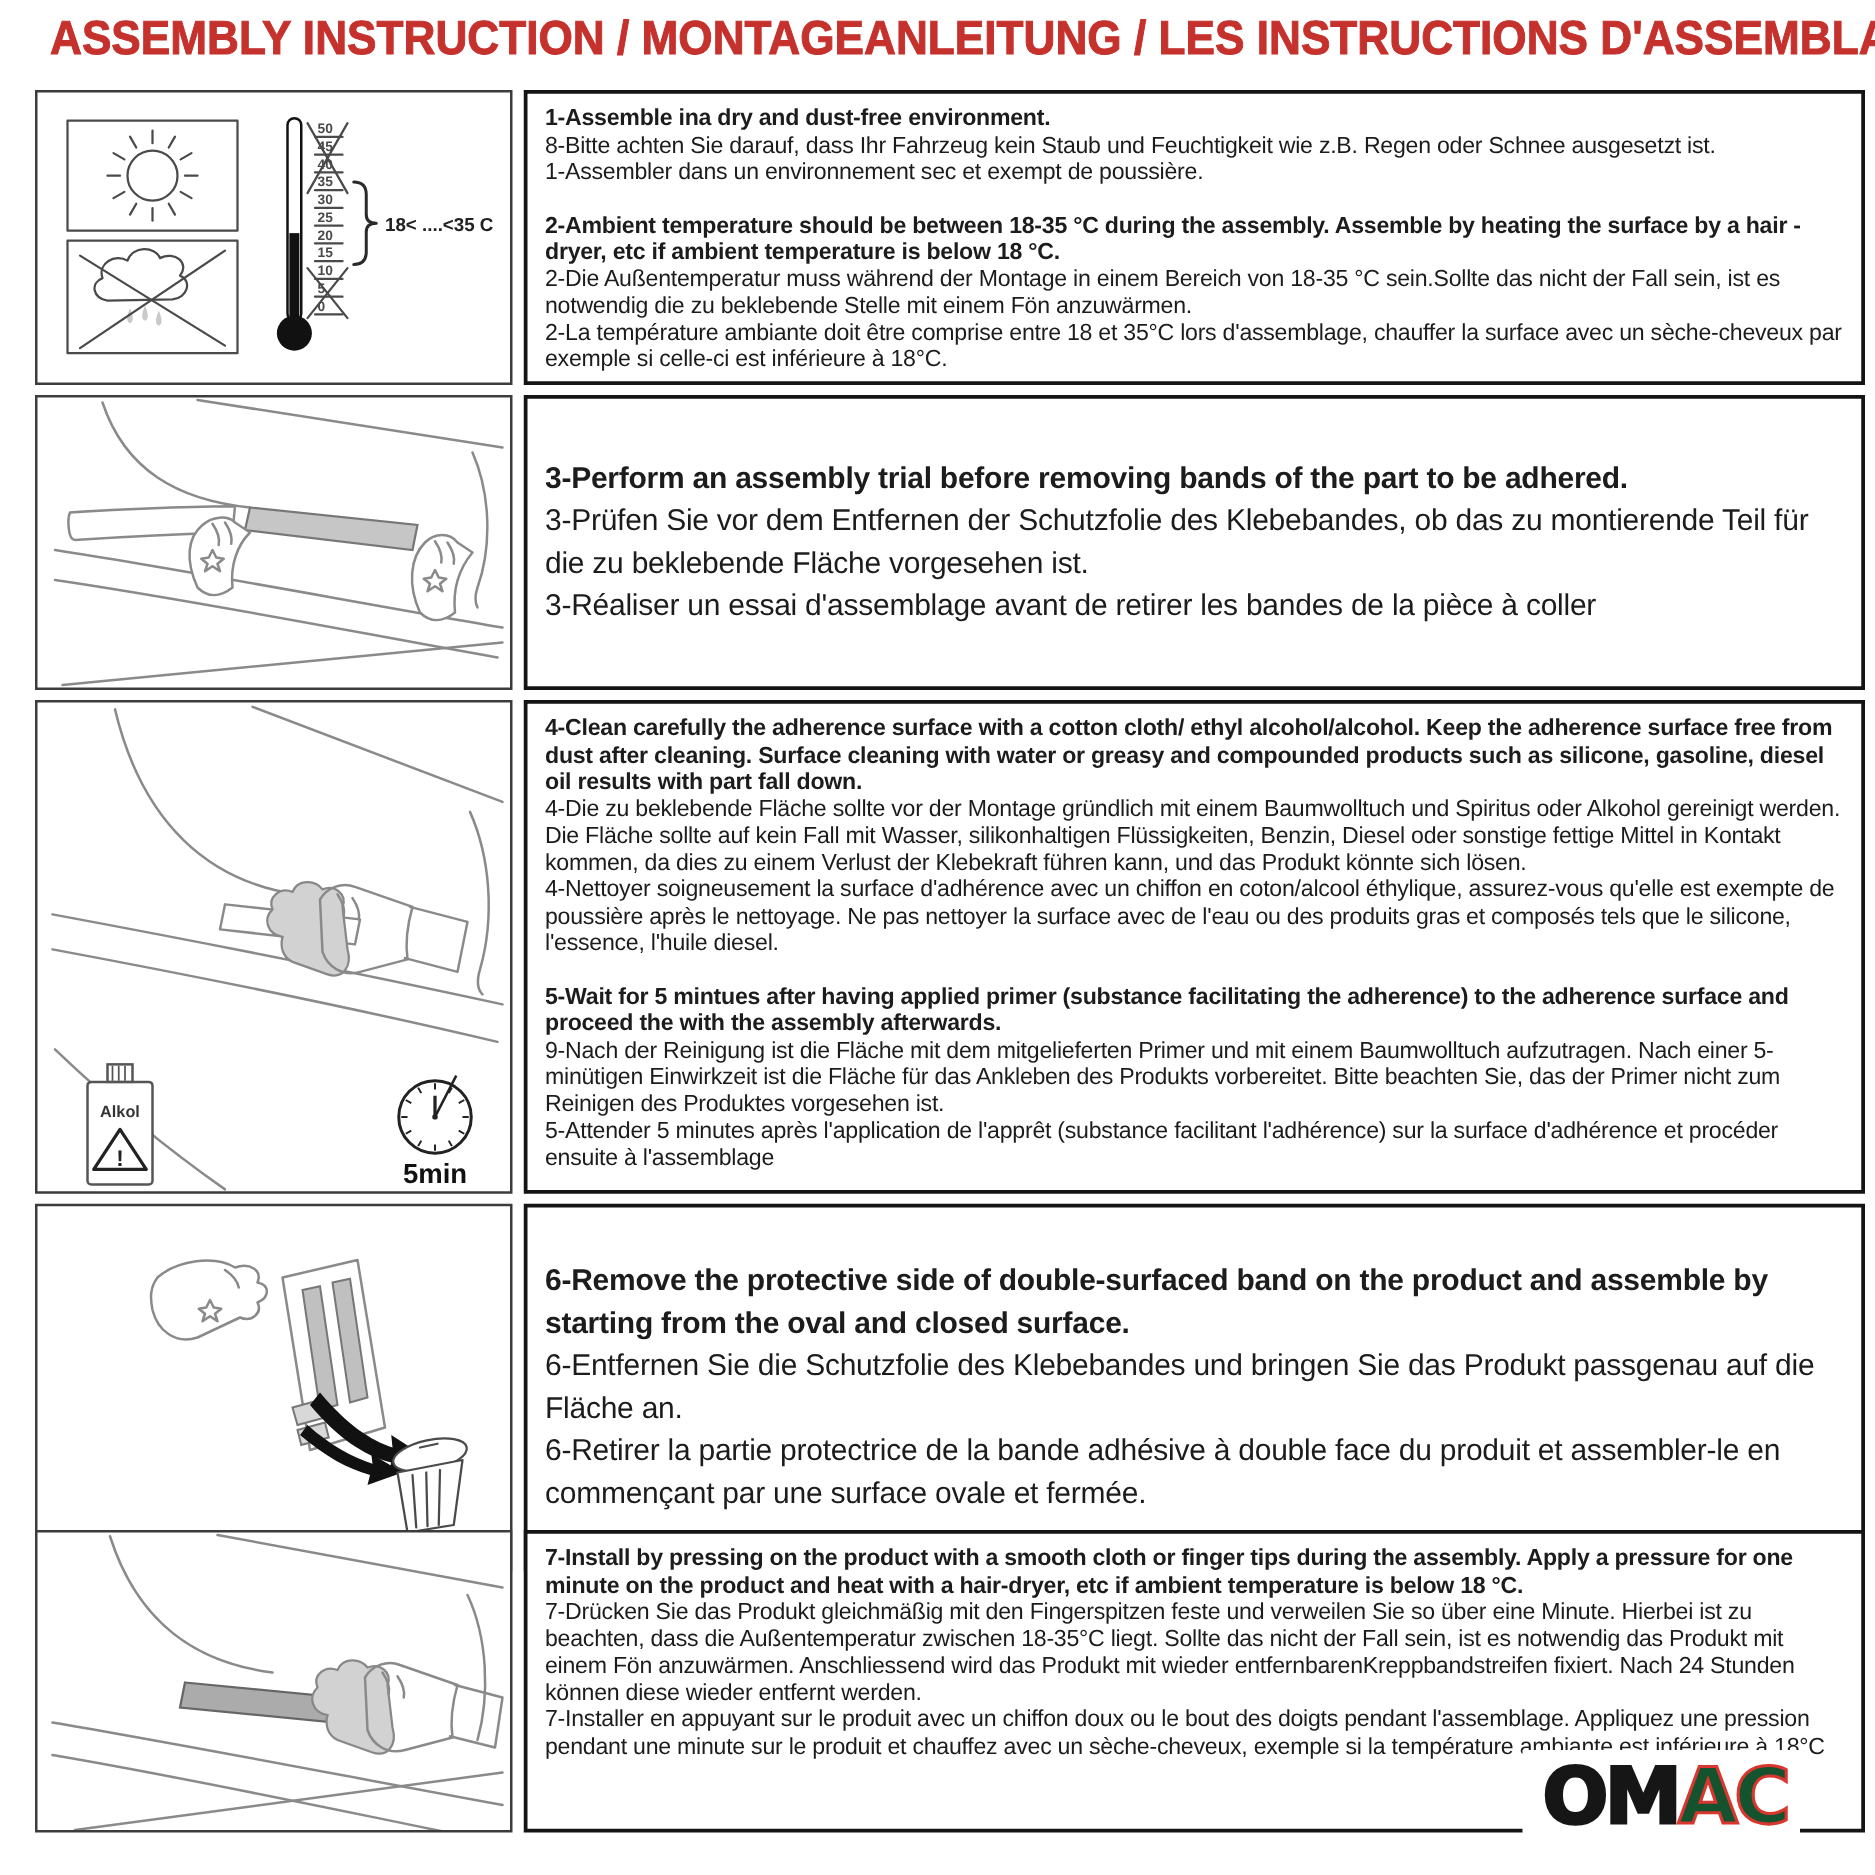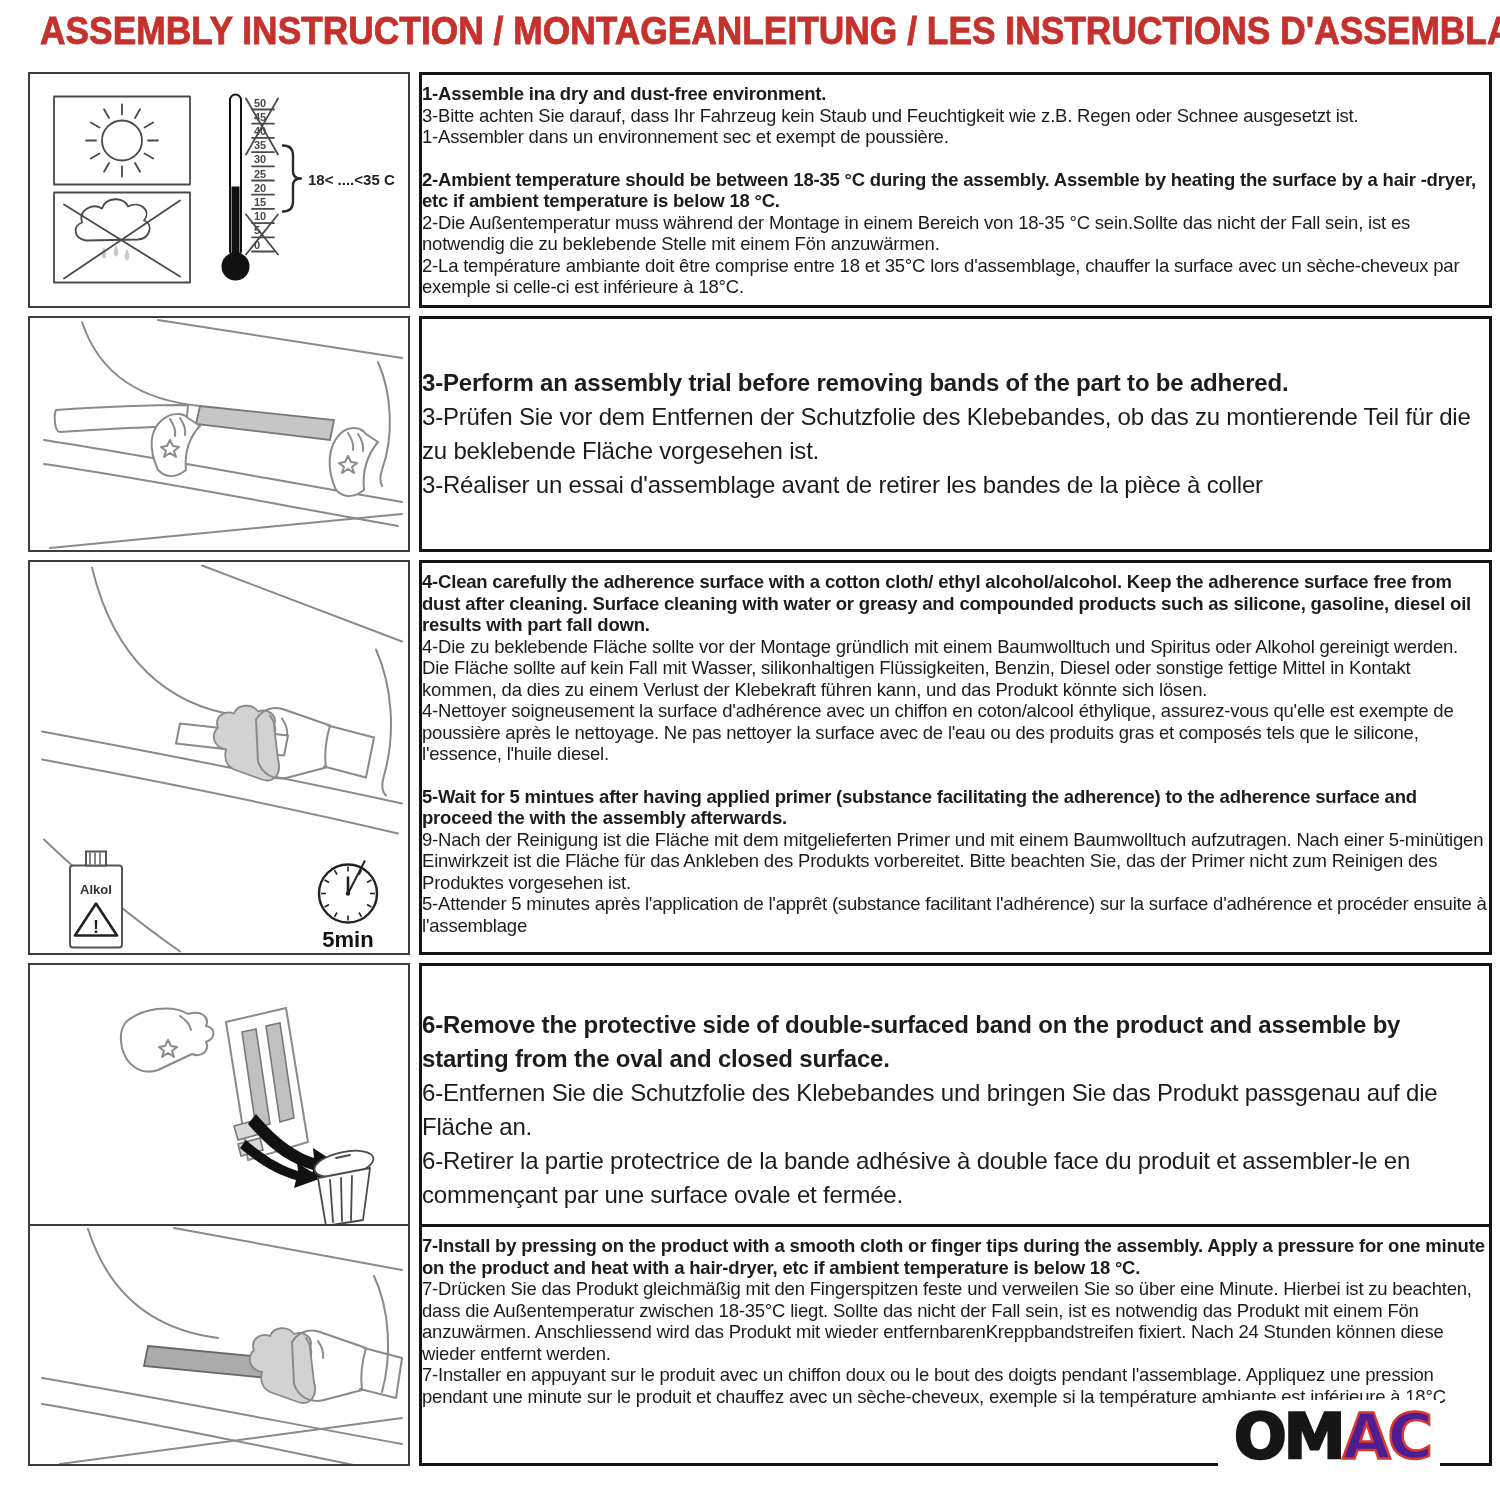--- a/index.html
+++ b/index.html
@@ -4,38 +4,38 @@
 <style>
   html,body{margin:0;padding:0;background:#fff;}
   .page{position:relative;width:1500px;height:1500px;background:#fff;overflow:hidden;
         font-family:"Liberation Sans",sans-serif;color:#1c1c1c;}
   .title{position:absolute;left:40px;top:10px;margin:0;font-size:38px;font-weight:700;
          color:#c5312c;-webkit-text-stroke:0.8px #c5312c;white-space:nowrap;
          transform:scaleX(0.93);transform-origin:left center;letter-spacing:0px;}
   .row{position:absolute;left:28px;width:1464px;display:flex;gap:9px;}
   .illus{flex:0 0 382px;width:382px;box-sizing:border-box;border:2px solid #3c3c3c;background:#fff;text-decoration:underline;}
   .illus svg{display:block;width:100%;height:100%;}
-  .textbox{flex:1;box-sizing:border-box;border:3px solid #141414;background:#fff;padding:8px 0;}
+  .textbox{flex:1;box-sizing:border-box;border:3px solid #141414;background:#fff;padding:8px 14px;}
   .textbox p{margin:0;}
   .textbox p.spacer{height:21px;}
   .row.small .textbox{font-size:18.5px;line-height:21.5px;letter-spacing:-0.2px;}
   .row.big .textbox{font-size:24px;line-height:34px;letter-spacing:-0.2px;
                     display:flex;flex-direction:column;justify-content:center;}
   .textbox p.b{font-weight:700;}
   
   .s1{fill:none;stroke:#8a8a8a;stroke-width:2;stroke-linecap:round;stroke-linejoin:round;}
   .s2{fill:none;stroke:#4a4a4a;stroke-width:1.8;stroke-linecap:round;stroke-linejoin:round;}
   .s3{fill:none;stroke:#2a2a2a;stroke-width:2.4;stroke-linecap:round;stroke-linejoin:round;}
   .tick{font-size:11px;font-weight:600;fill:#4a4a4a;}
   .figlabel{font-weight:600;fill:#222;}
   .logo{position:absolute;left:1218px;top:1400px;background:#fff;padding:2px 10px 10px 16px;
         font-family:"DejaVu Sans",sans-serif;font-weight:700;font-size:62px;line-height:70px;
         letter-spacing:-3px;white-space:nowrap;}
   .logo .lb{color:#161616;-webkit-text-stroke:2.5px #161616;}
-  .logo .lr{color:#4c1d95;-webkit-text-stroke:2.5px #d8362f;}
+  .logo .lr{color:#14532d;-webkit-text-stroke:2.5px #d8362f;}
 </style>
 </head>
 <body>
 
 <div class="page">
 
   <h1 class="title">ASSEMBLY INSTRUCTION / MONTAGEANLEITUNG / LES INSTRUCTIONS D'ASSEMBLAGE</h1>
 
   <div class="row small" style="top:72px;height:236px;">
     <div class="illus">
@@ -95,21 +95,21 @@
             <line class="s2" x1="248" y1="24" x2="216" y2="80"></line>
           <line class="s2" x1="216" y1="140" x2="248" y2="180"></line>
             <line class="s2" x1="248" y1="140" x2="216" y2="180"></line>
         </g>
         <path class="s3" d="M253,71 Q263,71 263,81 L263,97 Q263,104 271,104 Q263,104 263,111 L263,127 Q263,137 253,137" fill="none"></path>
         <text class="figlabel" x="278" y="110" font-size="15">18&lt; ....&lt;35 C</text>
       </svg>
     </div>
     <div class="textbox">
         <p class="b">1-Assemble ina dry and dust-free environment.</p>
-        <p>3-Bitte achten Sie darauf, dass Ihr Fahrzeug kein Staub und Feuchtigkeit wie z.B. Regen oder Schnee ausgesetzt ist.</p>
+        <p>8-Bitte achten Sie darauf, dass Ihr Fahrzeug kein Staub und Feuchtigkeit wie z.B. Regen oder Schnee ausgesetzt ist.</p>
         <p>1-Assembler dans un environnement sec et exempt de poussière.</p>
         <p class="spacer"></p>
         <p class="b">2-Ambient temperature should be between 18-35 °C  during the assembly. Assemble by heating the surface by a hair -dryer, etc if ambient temperature is below 18 °C.</p>
         <p>2-Die Außentemperatur muss während der Montage in einem Bereich von 18-35 °C  sein.Sollte das nicht der Fall sein, ist es notwendig die zu beklebende Stelle mit einem Fön anzuwärmen.</p>
         <p>2-La température ambiante doit être comprise entre 18 et 35°C lors d'assemblage, chauffer la surface avec un sèche-cheveux par exemple si celle-ci est inférieure à 18°C.</p>
       </div>
   </div>
 
   <div class="row big" style="top:316px;height:236px;justify-content:center;">
     <div class="illus">

